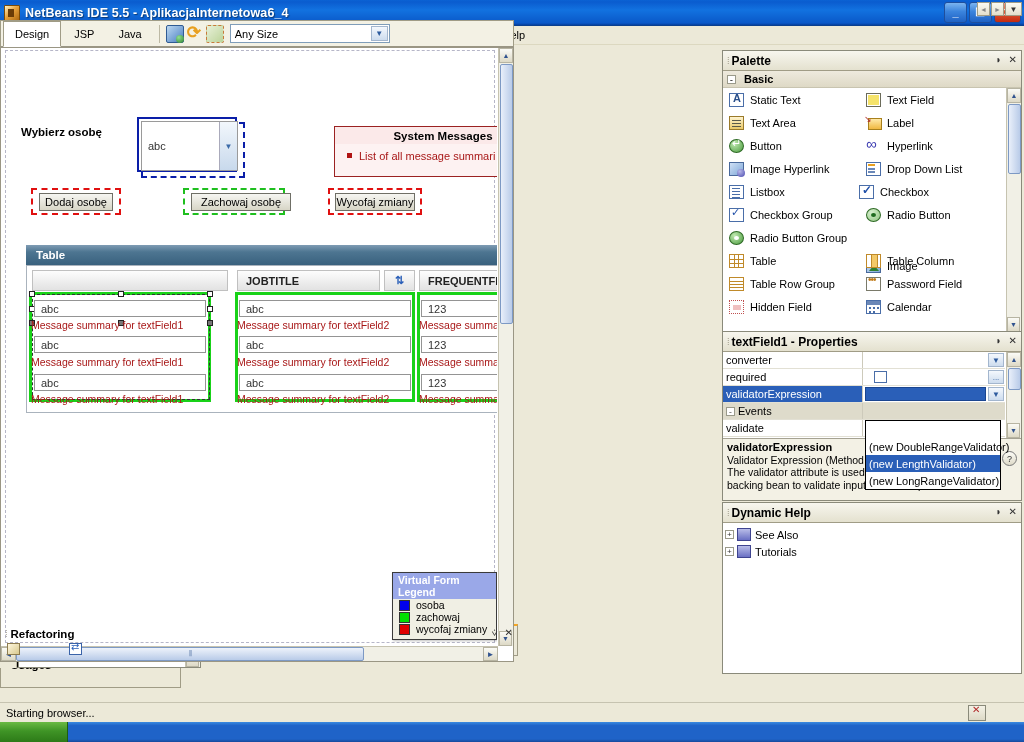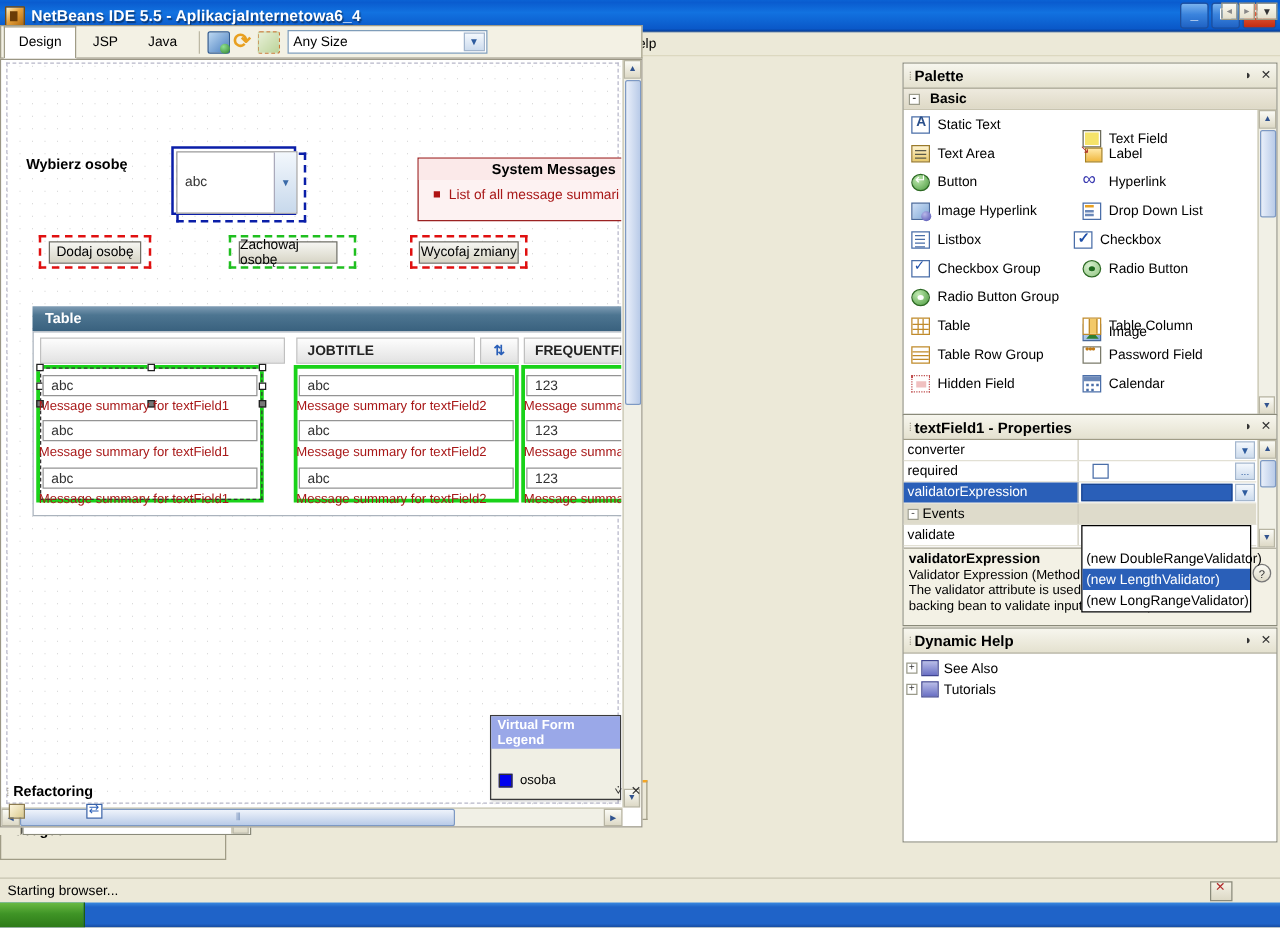--- a/index.html
+++ b/index.html
@@ -227,21 +227,21 @@
   }
   .cellmsg{position:absolute;color:#a81818;font-size:10.5px;white-space:nowrap;}
   .selhandle{position:absolute;width:6px;height:6px;background:#fff;border:1px solid #222;}
   .selhandle.f{background:#777;}
 
   .legend{
     position:absolute;background:#f0efe4;border:1px solid #3a3a3a;
     box-shadow:1px 1px 2px rgba(0,0,0,.25);
   }
   .legend .lt{background:#9aa8e8;color:#fff;font-weight:bold;font-size:10.5px;padding:1px 5px;}
-  .legend .lr{display:flex;align-items:center;gap:6px;padding:19px 6px;font-size:10.5px;color:#000;}
+  .legend .lr{display:flex;align-items:center;gap:6px;padding:0 6px;font-size:10.5px;color:#000;}
   .legend .sw{width:11px;height:11px;border:1px solid #333;}
 
   
   #palette{left:722px;top:50px;width:300px;height:283px;}
   .rhdr{
     height:20px;background:linear-gradient(180deg,#f7f6ee,#e4e1cf);
     display:flex;align-items:center;border-bottom:1px solid #a09c86;
     padding-left:4px;position:relative;
   }
   .rhdr .grip{color:#9a9684;font-size:9px;margin-right:3px;letter-spacing:-1px;}
@@ -671,21 +671,21 @@
           <div class="t">System Messages</div>
           <div class="li">List of all message summari</div>
         </div>
 
         <div class="vf-red" style="left:30px;top:140px;width:90px;height:27px;"></div>
         <div class="btnc" style="left:38px;top:145px;width:74px;height:18px;">
           <span>Dodaj osobę</span>
         </div>
 
         <div class="vf-green" style="left:182px;top:140px;width:102px;height:27px;"></div>
-        <div class="btnc" style="left:190px;top:145px;width:79px;height:18px;">
+        <div class="btnc" style="left:190px;top:145px;width:100px;height:18px;">
           <span>Zachowaj osobę</span>
         </div>
 
         <div class="vf-red" style="left:327px;top:140px;width:94px;height:27px;"></div>
         <div class="btnc" style="left:334px;top:145px;width:80px;height:18px;">
           <span>Wycofaj zmiany</span>
         </div>
 
         <div class="tablehdr" style="left:25px;top:197px;width:482px;height:20px;">
           <span>Table</span>
@@ -802,21 +802,21 @@
     </div>
     <div class="catrow">
       <span class="exp">-</span>
       <span>Basic</span>
     </div>
     <div class="pgrid" id="palgrid">
         <div class="pitem" style="left: 6px; top: 0px;">
           <span class="pic statictext"></span>
           <span>Static Text</span>
         </div>
-        <div class="pitem" style="left: 143px; top: 0px; margin-top: 11px;">
+        <div class="pitem" style="left: 143px; top: 0px;">
           <span class="pic textfield"></span>
           <span>Text Field</span>
         </div>
         <div class="pitem" style="left: 6px; top: 23px;">
           <span class="pic textarea"></span>
           <span>Text Area</span>
         </div>
         <div class="pitem" style="left: 143px; top: 23px;">
           <span class="pic label"></span>
           <span>Label</span>

